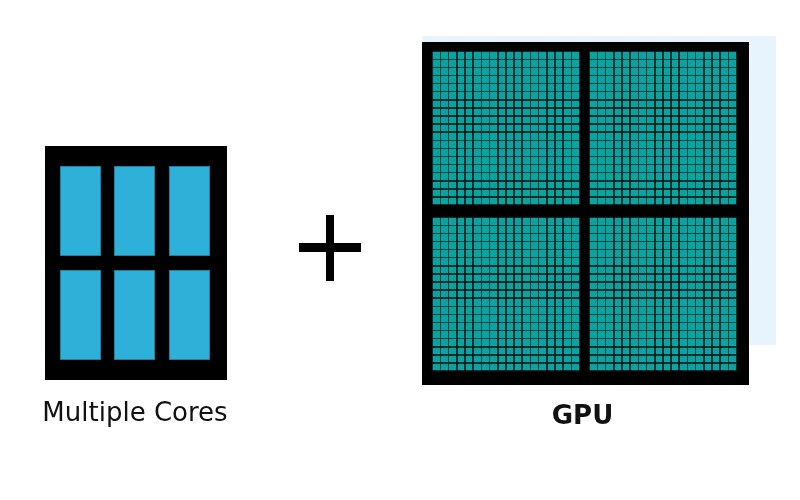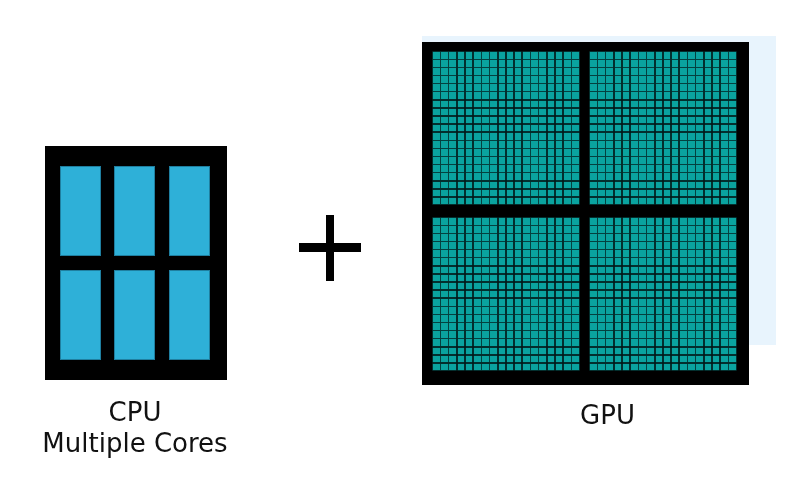--- a/index.html
+++ b/index.html
@@ -9,21 +9,21 @@
   #cpu-chip { left:45px; top:146px; width:182px; height:234px; background:#000; }
   .cpu-core { position:absolute; width:41px; height:90px; background:#2eb0d8; box-sizing:border-box; border:1px solid #1f7fa0; }
   #plus-h { left:299px; top:243px; width:62px; height:9px; background:#000; }
   #plus-v { left:326px; top:215px; width:8px; height:66px; background:#000; }
   #gpu-bg { left:422px; top:36px; width:354px; height:309px; background:#e8f4fd; }
   #gpu-chip { left:422px; top:42px; width:327px; height:343px; background:#000; }
   .quad { position:absolute; display:grid; grid-template-columns:repeat(18, 8.2px); grid-auto-rows:8.1px; }
   .quad span { display:block; width:6.6px; height:6.6px; background:#0aa39f; box-shadow:0 0 0 0.6px #064f4d; }
   .label { position:absolute; text-align:center; color:#111; font-size:26px; line-height:31px; }
   #cpu-label { left:20px; top:397px; width:230px; }
-  #gpu-label { left:440px; top:400px; width:335px; }
+  #gpu-label { left:415px; top:400px; width:335px;font-weight:bold; }
 </style>
 </head>
 <body>
 
 <div id="cpu-chip" class="abs">
   <div class="cpu-core" style="left: 15px; top: 20px; background: rgb(46, 176, 216);"></div>
   <div class="cpu-core" style="left: 69px; top: 20px; background: rgb(46, 176, 216);"></div>
   <div class="cpu-core" style="left: 124px; top: 20px; background: rgb(46, 176, 216);"></div>
   <div class="cpu-core" style="left: 15px; top: 124px; background: rgb(46, 176, 216);"></div>
   <div class="cpu-core" style="left: 69px; top: 124px; background: rgb(46, 176, 216);"></div>
@@ -1407,19 +1407,18 @@
       <span style="background: rgb(10, 163, 159);"></span>
       <span style="background: rgb(10, 163, 159);"></span>
       <span style="background: rgb(10, 163, 159);"></span>
       <span style="background: rgb(10, 163, 159);"></span>
       <span style="background: rgb(10, 163, 159);"></span>
       <span style="background: rgb(10, 163, 159);"></span>
     </div>
 </div>
 
 <div id="cpu-label" class="label">
-  <div>CPU</div>
   <div>Multiple Cores</div>
 </div>
 
 <div id="gpu-label" class="label">
   <div>GPU</div>
 </div>
 
 </body></html>

